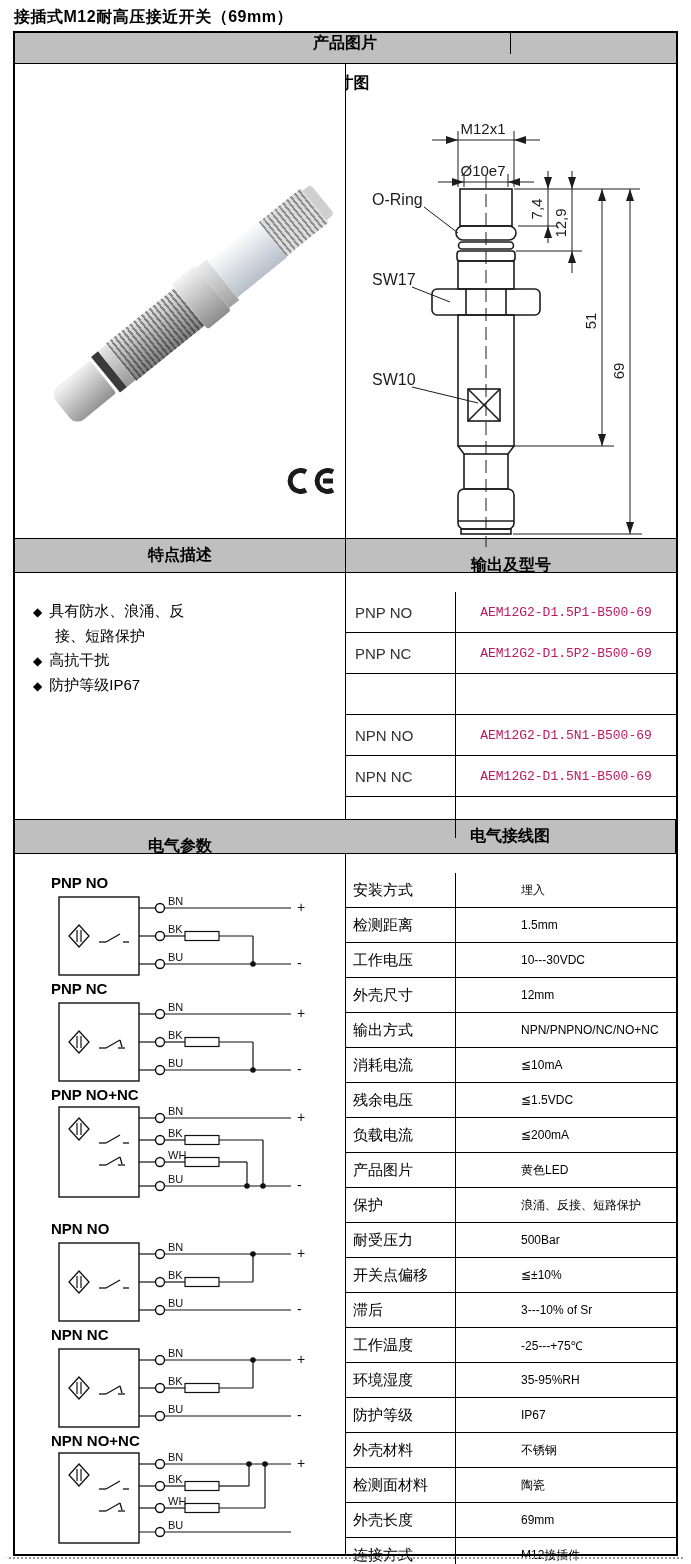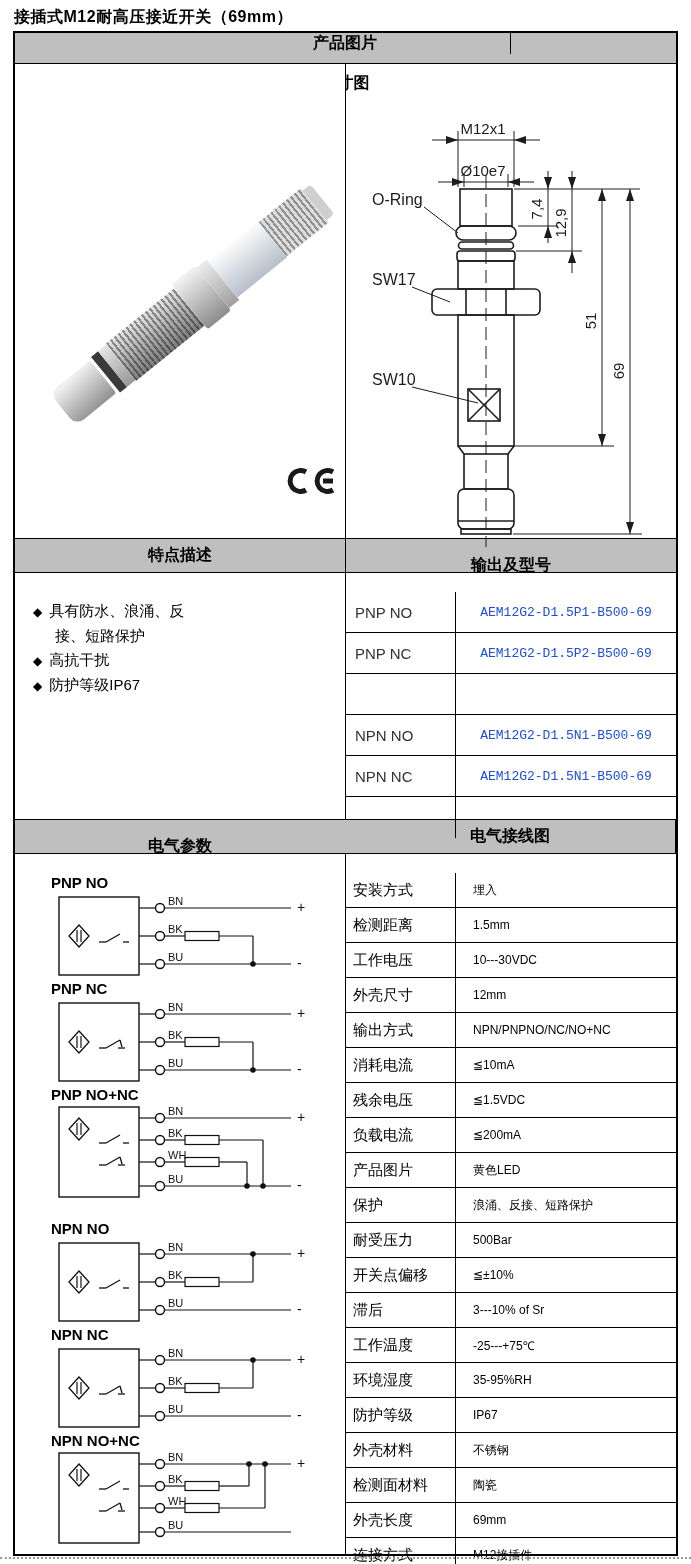--- a/index.html
+++ b/index.html
@@ -1,17 +1,17 @@
 <!DOCTYPE html>
 <html><head>
 <meta charset="utf-8">
 <style>
   html,body{margin:0;padding:0;}
   body{width:691px;height:1564px;background:#fff;font-family:"Liberation Sans",sans-serif;color:#000;}
-  .sheet{position:relative;width:691px;height:1564px;overflow:hidden;}
+  .sheet{position:relative;width:691px;height:1564px;overflow:hidden;border-radius:22px;}
   .doc-title{height:31px;box-sizing:border-box;padding:7px 0 0 14px;font-size:16px;font-weight:bold;letter-spacing:.5px;}
   .tbl{margin-left:13px;width:665px;border:2px solid #000;box-sizing:border-box;}
   .row{display:flex;box-sizing:border-box;}
   .cell{box-sizing:border-box;position:relative;}
   .cl{width:331px;border-right:1px solid #000;}
   .cr{flex:1;margin-top:19px;}
   .hdr{background:#bfbfbf;border-bottom:1px solid #000;align-items:center;}
   .hdr.h2{border-top:1px solid #000;}
   .hdr .cell{display:flex;align-items:center;justify-content:center;font-size:16px;font-weight:bold;height:100%;}
   .r-photo{height:474px;}
@@ -42,24 +42,24 @@
 
   
   .feat-list{margin:0;padding:26px 0 0 18px;list-style:none;font-size:15px;line-height:24px;}
   .feat-list li{width:152px;padding-left:22px;text-indent:-22px;}
   .feat-list .blt{font-size:12px;margin-right:7px;}
 
   
   .mrow{display:flex;height:41px;box-sizing:border-box;border-bottom:1px solid #000;}
   .mrow:last-child{border-bottom:none;}
   .mtype{width:110px;border-right:1px solid #000;box-sizing:border-box;display:flex;align-items:center;padding-left:9px;font-size:15px;color:#333;}
-  .mmodel{flex:1;display:flex;align-items:center;justify-content:center;font-family:"Liberation Mono",monospace;font-size:13px;color:#1d4ed8;}
+  .mmodel{flex:1;display:flex;align-items:center;justify-content:center;font-family:"Liberation Mono",monospace;font-size:13px;color:#be185d;}
 
   
-  .prow{display:flex;height:35px;box-sizing:border-box;border-bottom:1px solid #000;}
+  .prow{display:flex;height:35px;box-sizing:border-box;border-bottom:1px solid #000;gap:48px;}
   .prow:last-child{border-bottom:none;}
   .plabel{width:110px;border-right:1px solid #000;box-sizing:border-box;display:flex;align-items:center;padding-left:7px;font-size:15px;}
   .pvalue{flex:1;display:flex;align-items:center;padding-left:17px;font-size:12px;}
 
   
   .wiring-cell{padding:20px 0 0 36px;}
   .wd{margin-bottom:2px;}
   .wd.gap{margin-top:20px;}
   .wd-title{font-size:15px;font-weight:bold;white-space:pre;line-height:18px;font-family:"Liberation Sans",sans-serif;}
   .wd svg{display:block;}

